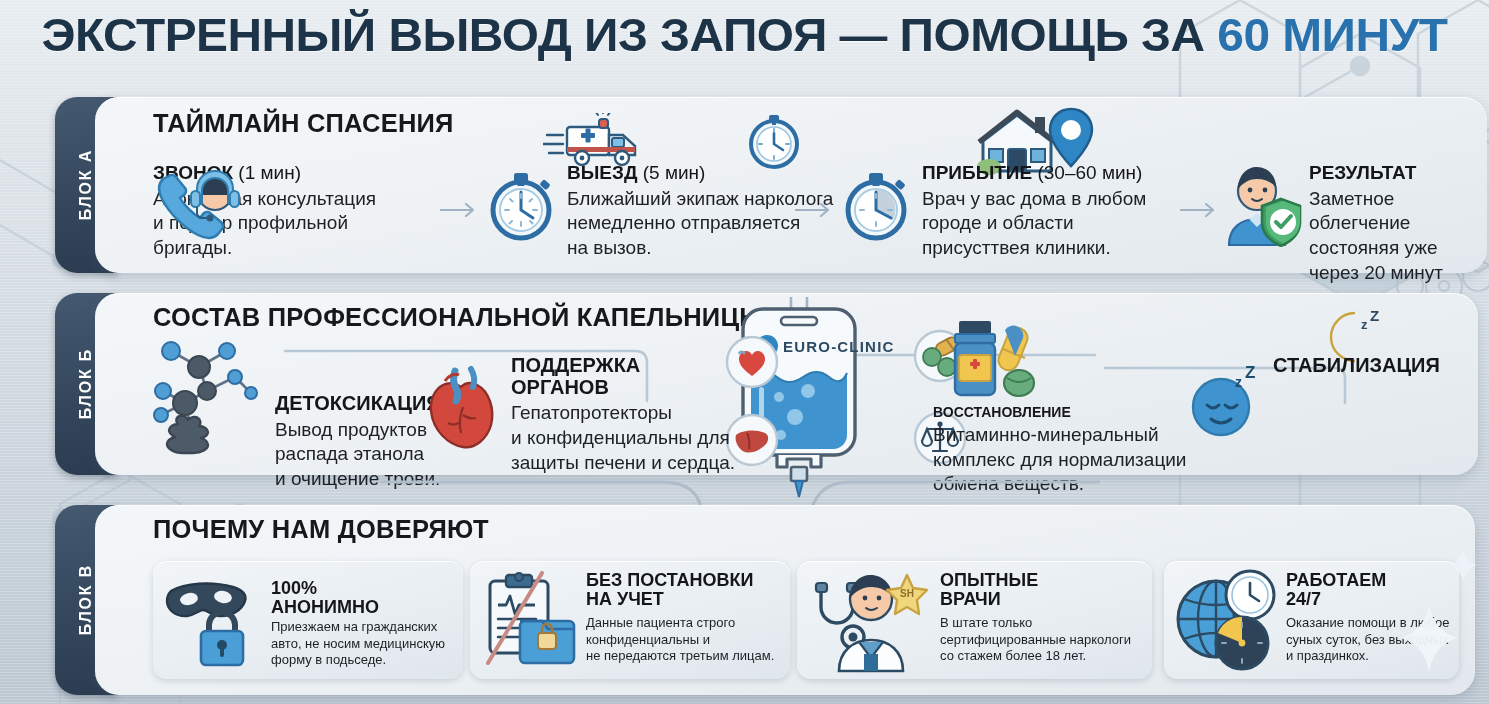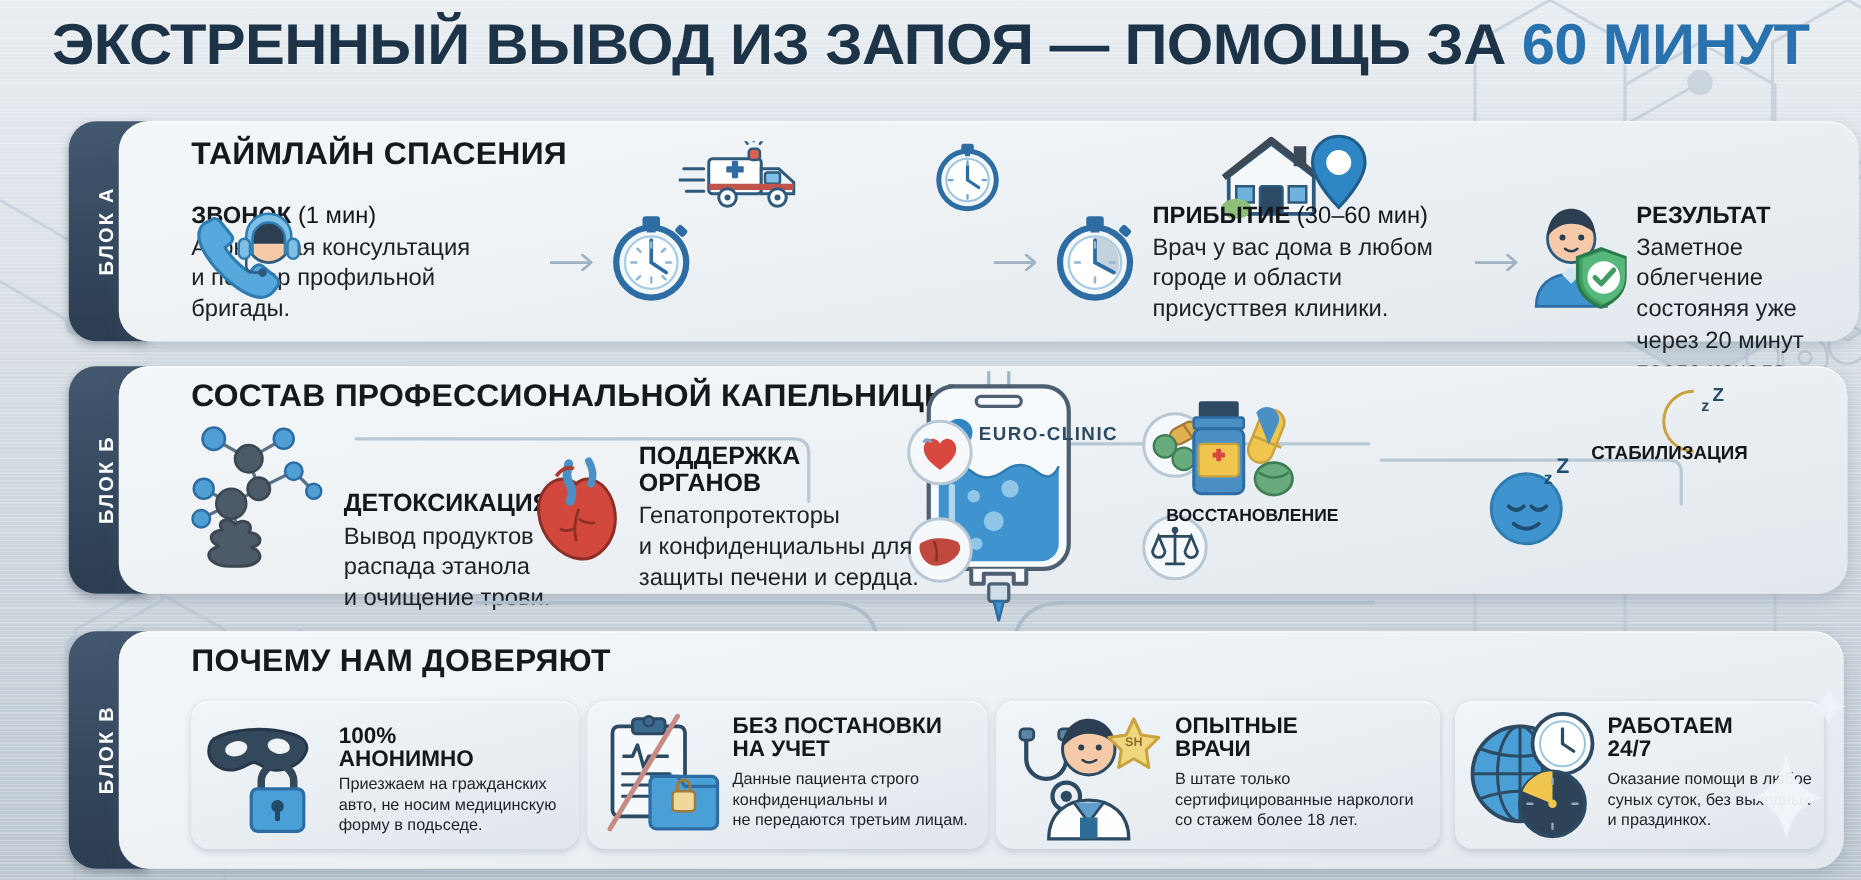--- a/index.html
+++ b/index.html
@@ -199,20 +199,26 @@
         <rect x="29" y="8" width="14" height="9" rx="2.5" fill="#2e6da4"></rect>
         <rect x="32.5" y="15" width="7" height="6" fill="#2e6da4"></rect>
         <rect x="56" y="16" width="9" height="7" rx="2" fill="#2e6da4" transform="rotate(42 60 19)"></rect>
         <g stroke="#2e6da4" stroke-width="3" stroke-linecap="round">
             <path d="M36 45V27M36 45l12 8"></path>
           </g>
         <g stroke="#8fb8d4" stroke-width="2" stroke-linecap="round">
           <path d="M36 29v4M36 57v4M20 45h4M48 45h4M25 34l2.5 2.5M45 56l2.5 2.5M47 34l-2.5 2.5M27 56l-2.5 2.5"></path>
         </g>
       </svg>
+      <div style="margin-left:82px;">
+        <div class="h"><span>ВЫЕЗД</span><span class="reg"> (5 мин)</span></div>
+        <div class="d">Ближайший экипаж нарколога
+немедленно отправляется
+на вызов.</div>
+      </div>
     </div>
     <svg class="arrow" style="left:700px;top:106px;" width="40" height="14" viewBox="0 0 40 14">
       <path d="M0 7h32M26 1l7 6-7 6" fill="none" stroke="#9fb3c4" stroke-width="2.2" stroke-linecap="round" stroke-linejoin="round"></path>
     </svg>
 
     <div class="item" style="left:745px;top:66px;">
       <svg class="ico" style="left:0px;top:2px;" width="72" height="78" viewBox="0 0 72 78">
         <circle cx="36" cy="45" r="28" fill="#f2f7fa" stroke="#2e6da4" stroke-width="5"></circle>
         <circle cx="36" cy="45" r="21" fill="#fff" stroke="#a7cbe2" stroke-width="1.8"></circle>
         <path d="M36 45V24A21 21 0 0153 55z" fill="#c3d2dc"></path>
@@ -390,33 +396,36 @@
             <rect x="28" y="44" width="4" height="10" rx="1"></rect>
           </g>
         <rect x="58" y="12" width="20" height="44" rx="10" fill="#f0c64f" stroke="#c9a33f" stroke-width="2" transform="rotate(22 68 34)"></rect>
         <path d="M58 34l22 9" stroke="#c9a33f" stroke-width="2"></path>
         <path d="M60 15a10 10 0 0118 8l-8 18z" fill="#4a90c4"></path>
         <ellipse cx="74" cy="68" rx="15" ry="13" fill="#68ab7d" stroke="#3f7d55" stroke-width="2.2"></ellipse>
         <path d="M62 63q12 8 24 0" fill="none" stroke="#3f7d55" stroke-width="2"></path>
       </svg>
       <div style="margin-left:0px;padding-top:54px;">
         <div class="h" style="font-size:14px;">ВОССТАНОВЛЕНИЕ</div>
+        <div class="d">Витаминно-минеральный
+комплекс для нормализации
+обмена веществ.</div>
       </div>
     </div>
 
     <div class="item" style="left:1090px;top:62px;">
       <svg class="ico" style="left:0px;top:10px;" width="80" height="74" viewBox="0 0 80 74">
         <circle cx="36" cy="42" r="28" fill="#3f93cf" stroke="#2e7cb0" stroke-width="2.4"></circle>
         <path d="M22 40q6 6 12 0M40 40q6 6 12 0" fill="none" stroke="#1d4e72" stroke-width="3" stroke-linecap="round"></path>
         <path d="M26 54q10 8 20 0" fill="none" stroke="#1d4e72" stroke-width="3" stroke-linecap="round"></path>
         <text x="50" y="22" font-family="Liberation Sans, sans-serif" font-size="14" font-weight="bold" fill="#1d4e72">z</text>
         <text x="60" y="13" font-family="Liberation Sans, sans-serif" font-size="17" font-weight="bold" fill="#1d4e72">Z</text>
       </svg>
       <div style="margin-left:88px;">
-        <div class="h" style="font-size:15px;">СТАБИЛИЗАЦИЯ</div>
+        <div class="h" style="font-size:20px;">СТАБИЛИЗАЦИЯ</div>
       </div>
     </div>
   </div>
 </div>
 
 <svg style="position:absolute;left:380px;top:466px;" width="720" height="70" viewBox="0 0 720 70">
   <g fill="none" stroke="#aebdc9" stroke-width="3">
     <path d="M0 16 H282 Q318 16 322 46 Q326 62 338 54"></path>
     <path d="M720 16 H470 Q436 16 430 50 Q424 68 410 62"></path>
   </g>

